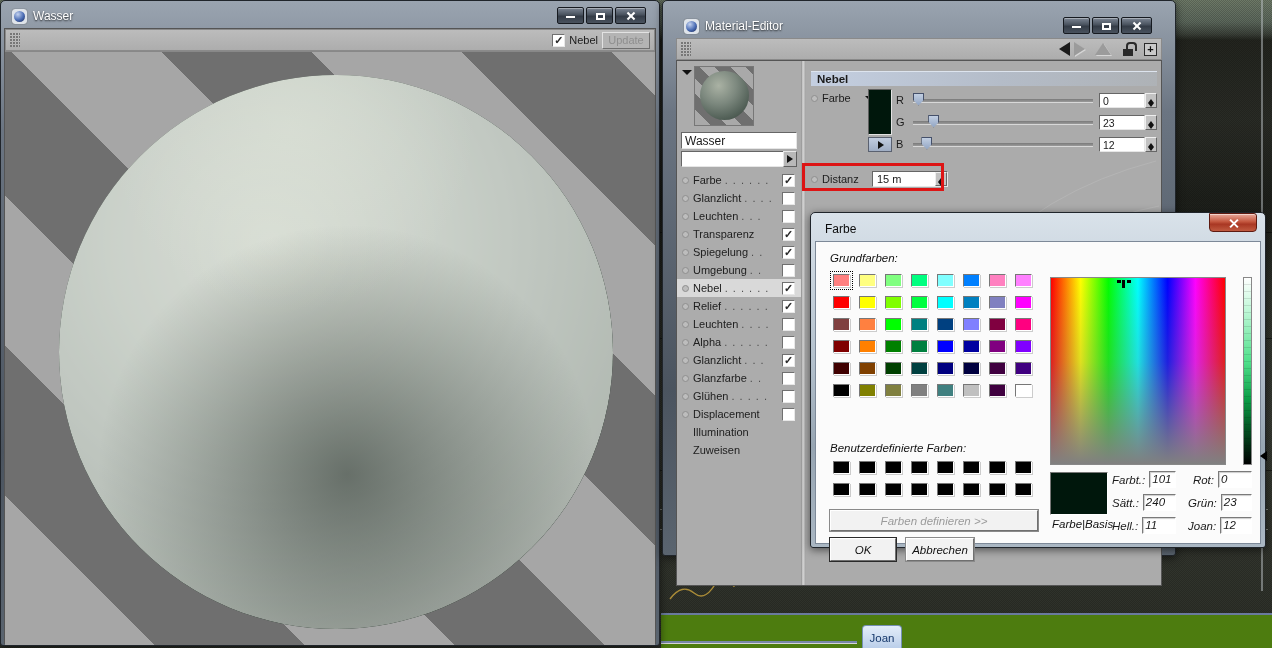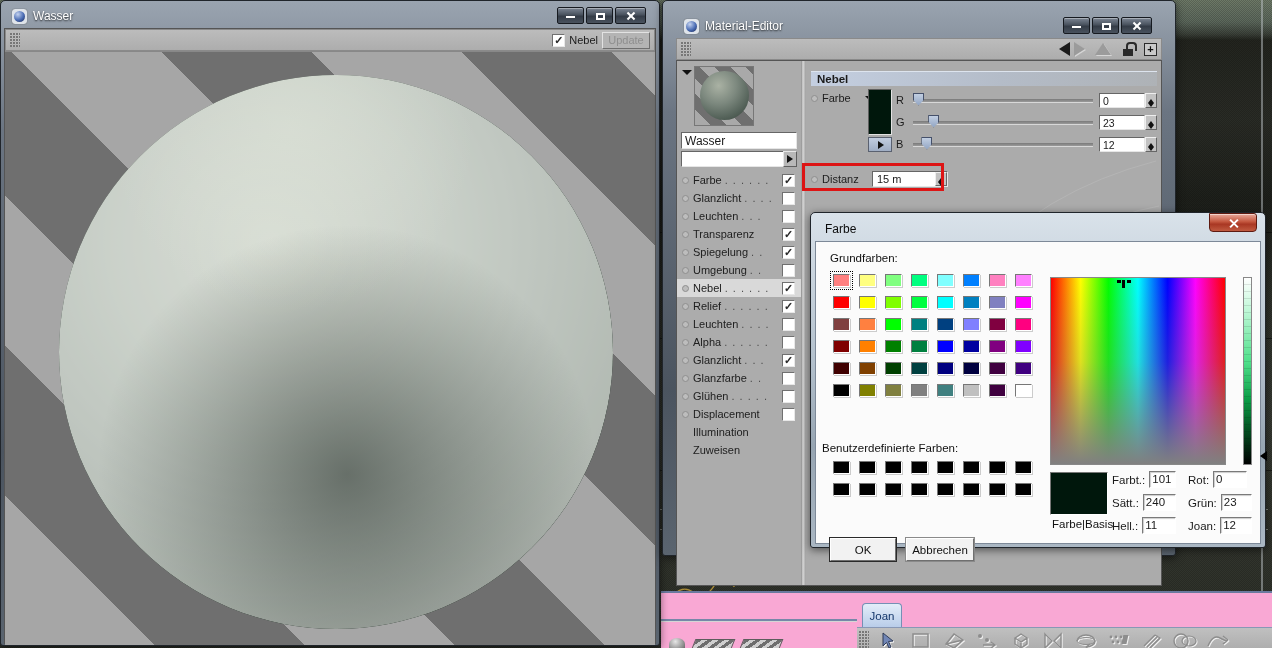--- a/index.html
+++ b/index.html
@@ -132,21 +132,21 @@
   .redbox { position:absolute; left:-4px; top:102px; width:142px; height:28px; border:3px solid #dd1414; z-index:6; }
   .faint-lines { position:absolute; right:0; top:90px; opacity:.35; }
 
   
   #dlg-farbe { left:810px; top:212px; width:456px; height:336px; padding:4px; z-index:20; }
   .dlg-titlebar { height:24px; display:flex; align-items:center; padding:0 10px; }
   .dlg-close { position:absolute; right:8px; top:0px; width:48px; height:19px; border:1px solid #5e1a10; border-radius:0 3px 4px 4px;
     background:linear-gradient(180deg,#e8a99b,#c4573f 45%,#a93723 60%,#c05a40); box-shadow:inset 0 1px 0 rgba(255,255,255,.5); }
   .dlg-close::before, .dlg-close::after { content:""; position:absolute; left:23px; top:4px; width:2px; height:11px; background:#fff; }
   .dlg-close::before { transform:rotate(45deg); } .dlg-close::after { transform:rotate(-45deg); }
-  .dlg-client { position:relative; height:303px; background:#fbfbfb; border:1px solid #7d8998; }
+  .dlg-client { position:relative; height:303px; background:#fbfbfb; border:1px solid #7d8998;font-style:italic; }
   .dlg-label { position:absolute; font-size:11.5px; color:#111; }
   .cgrid { position:absolute; display:grid; grid-template-columns:repeat(8,17px); gap:9px 9px; }
   .cswatch { width:17px; height:13px; border:1px solid; border-color:#777 #fff #fff #777; box-shadow:1px 1px 0 #ccc; }
   .cswatch.focused { outline:1px dotted #000; outline-offset:2px; }
   .dbtn { position:absolute; background:#f2f2f2; border:1px solid; border-color:#fff #6f6f6f #6f6f6f #fff;
     box-shadow:0 0 0 1px #8a8a8a; font-size:11.5px; display:flex; align-items:center; justify-content:center; color:#111; }
   .dbtn.disabled { color:#9b9b9b; }
   .dbtn.default { box-shadow:0 0 0 1px #2a2a2a; }
   .huesq { position:absolute; left:234px; top:35px; width:176px; height:188px; border:1px solid #888;
     background:linear-gradient(to bottom, rgba(128,128,128,0), rgba(128,128,128,.25) 45%, #808080 100%),
@@ -155,27 +155,27 @@
   .xhair::before { content:""; position:absolute; top:6px; left:0; width:4px; height:3px; background:#000; box-shadow:10px 0 0 #000; }
   .xhair::after { content:""; position:absolute; left:5px; top:6px; width:3px; height:8px; background:#000; }
   .lumbar { position:absolute; left:427px; top:35px; width:9px; height:188px; border:1px solid #888;
     background:linear-gradient(to bottom,#ffffff,#bdf7d6 18%,#4fe08b 45%,#0b9e47 65%,#024d20 82%,#000 100%); }
   .lumbar .bands { position:absolute; inset:0;
     background:repeating-linear-gradient(to bottom, transparent 0 6px, rgba(0,0,0,.10) 6px 7px); }
   .lum-marker { position:absolute; left:439px; width:0; height:0; border:5px solid transparent; border-right:7px solid #000; margin-top:-5px; }
   .cpreview { position:absolute; left:234px; top:230px; width:58px; height:43px;
     border:1px solid; border-color:#777 #fff #fff #777; }
   .fieldcol { position:absolute; }
-  .frow { display:flex; align-items:center; height:17px; margin-bottom:6px; justify-content:flex-start; }
+  .frow { display:flex; align-items:center; height:17px; margin-bottom:6px; justify-content:flex-end; }
   .frow .flabel { margin-right:4px; font-size:11.5px; }
   .finput { width:34px; height:17px; background:#fff; border:1px solid; border-color:#7a7a7a #fff #fff #7a7a7a;
     box-shadow:inset 1px 1px 1px rgba(0,0,0,.2); font-size:11.5px; padding:1px 2px; }
 
   
-  .bpanel { position:absolute; top:591px; bottom:0; background:#f9a8d4; border-top:2px solid #6a7a9e; }
+  .bpanel { position:absolute; top:613px; bottom:0; background:#4d7c0f; border-top:2px solid #6a7a9e; }
   #bpanel-left { left:661px; width:196px; }
   #bpanel-left .innerline { position:absolute; left:0; right:0; top:26px; height:2px; background:#7787a8; box-shadow:0 1px 0 #d5d5d5; }
   .clapper { position:absolute; width:40px; height:12px; transform:skewX(-22deg);
     background:repeating-linear-gradient(135deg,#6e6e6e 0 4px,#cfcfcf 4px 8px); border:1px solid #5d5d5d; }
   .msphere { position:absolute; width:16px; height:12px; border-radius:50% 50% 0 0;
     background:radial-gradient(circle at 40% 30%, #e6e6e6, #8a8a8a 70%, #5c5c5c); }
   #bpanel-right { left:857px; right:0; border-top:2px solid #6a7a9e; }
   .tab { position:absolute; left:5px; top:10px; width:40px; height:24px; border:1px solid #7590b5; border-bottom:none;
     border-radius:4px 4px 0 0; background:linear-gradient(180deg,#e3edf9,#b9cde9); color:#16386b;
     display:flex; align-items:center; justify-content:center; font-size:11.5px; }
@@ -619,40 +619,41 @@
         <div class="cswatch" style="background: rgb(0, 0, 0);"></div>
         <div class="cswatch" style="background: rgb(128, 128, 0);"></div>
         <div class="cswatch" style="background: rgb(128, 128, 64);"></div>
         <div class="cswatch" style="background: rgb(128, 128, 128);"></div>
         <div class="cswatch" style="background: rgb(64, 128, 128);"></div>
         <div class="cswatch" style="background: rgb(192, 192, 192);"></div>
         <div class="cswatch" style="background: rgb(64, 0, 64);"></div>
         <div class="cswatch" style="background: rgb(255, 255, 255);"></div>
       </div>
 
-    <span class="dlg-label" style="left:6px; top:200px;">Benutzerdefinierte Farben:</span>
+    <span class="dlg-label" style="left:14px; top:200px;">Benutzerdefinierte Farben:</span>
     <div class="cgrid" id="custom-grid" style="left:17px; top:219px;">
         <div class="cswatch" style="background: rgb(0, 0, 0);"></div>
         <div class="cswatch" style="background: rgb(0, 0, 0);"></div>
         <div class="cswatch" style="background: rgb(0, 0, 0);"></div>
         <div class="cswatch" style="background: rgb(0, 0, 0);"></div>
         <div class="cswatch" style="background: rgb(0, 0, 0);"></div>
         <div class="cswatch" style="background: rgb(0, 0, 0);"></div>
         <div class="cswatch" style="background: rgb(0, 0, 0);"></div>
         <div class="cswatch" style="background: rgb(0, 0, 0);"></div>
         <div class="cswatch" style="background: rgb(0, 0, 0);"></div>
         <div class="cswatch" style="background: rgb(0, 0, 0);"></div>
         <div class="cswatch" style="background: rgb(0, 0, 0);"></div>
         <div class="cswatch" style="background: rgb(0, 0, 0);"></div>
         <div class="cswatch" style="background: rgb(0, 0, 0);"></div>
         <div class="cswatch" style="background: rgb(0, 0, 0);"></div>
         <div class="cswatch" style="background: rgb(0, 0, 0);"></div>
         <div class="cswatch" style="background: rgb(0, 0, 0);"></div>
       </div>
 
+    <div class="dbtn disabled" style="left:14px; top:268px; width:208px; height:21px;">Farben definieren &gt;&gt;</div>
     <div class="dbtn default" style="left:14px; top:296px; width:66px; height:23px;">OK</div>
     <div class="dbtn" style="left:90px; top:296px; width:68px; height:23px;">Abbrechen</div>
 
     <div class="huesq">
       <div class="xhair" id="hue-marker" style="left: 42%; top: 3px;"></div>
     </div>
     <div class="lumbar">
         <div class="bands"></div>
       </div>
     <div class="lum-marker" id="lum-marker" style="top: 213.6px;"></div>

